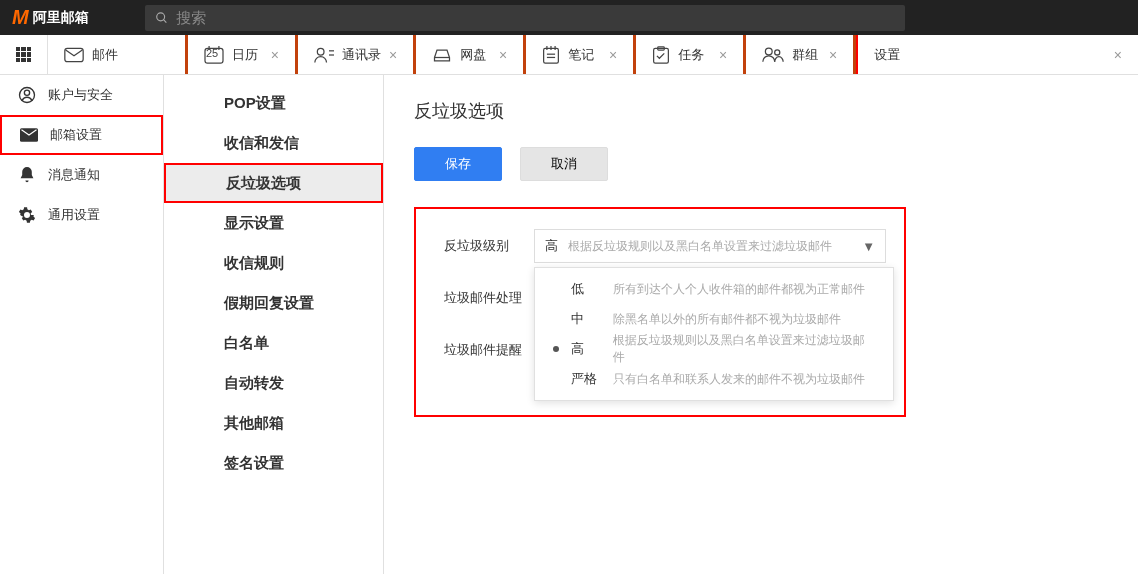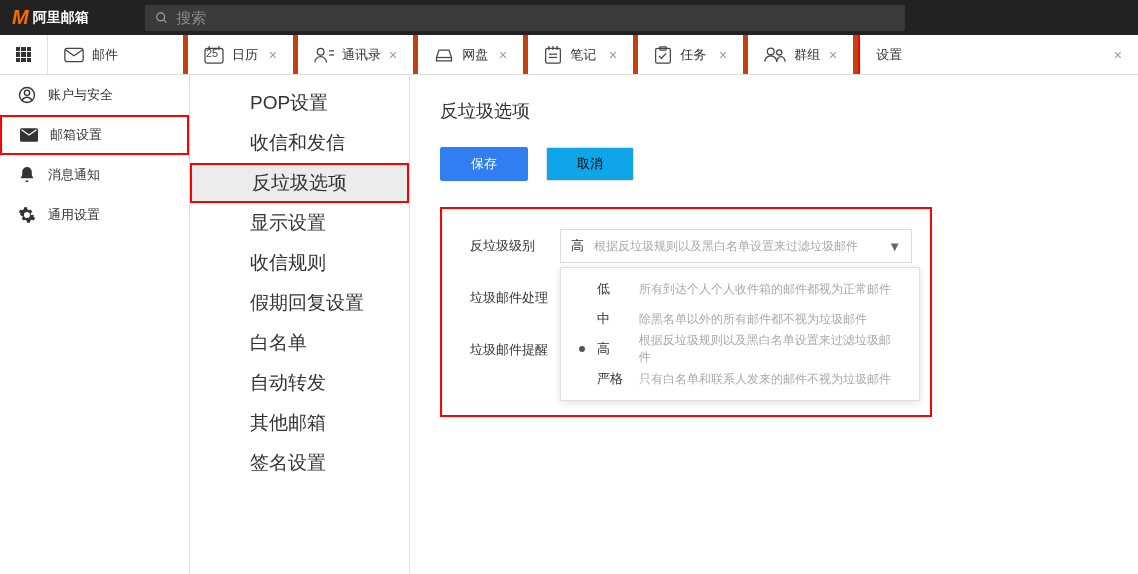--- a/index.html
+++ b/index.html
@@ -11,45 +11,45 @@
     .logo-m { color: #ff6800; font-size: 20px; font-weight: bold; margin-right: 4px; font-style: italic; }
     .search-box { flex: 1; max-width: 760px; background: #3a3a3a; height: 26px; margin-left: 44px; display: flex; align-items: center; padding: 0 10px; border-radius: 2px; }
     .search-box input { background: transparent; border: none; color: #aaa; outline: none; margin-left: 8px; font-size: 15px; width: 100%; }
     .search-box input::placeholder { color: #888; }
     
     
     .tabs-bar { height: 40px; border-bottom: 1px solid #e0e0e0; display: flex; background: #fff; }
     .apps-btn { width: 48px; display: flex; align-items: center; justify-content: center; border-right: 1px solid #e0e0e0; cursor: pointer; }
     .apps-grid { width: 16px; height: 16px; display: grid; grid-template-columns: repeat(3, 1fr); grid-template-rows: repeat(3, 1fr); gap: 1px; }
     .apps-grid span { background: #333; }
-    .tab { display: flex; align-items: center; padding: 0 16px; border-right: 5px solid #c2410c; cursor: pointer; position: relative; gap: 8px; min-width: 110px; }
+    .tab { display: flex; align-items: center; padding: 0 16px; border-right: 3px solid #c2410c; cursor: pointer; position: relative; gap: 8px; min-width: 110px; }
     .tab-mail { min-width: 140px; }
     .tab-close { color: #999; font-size: 14px; cursor: pointer; margin-left: auto; }
     .tab-icon { color: #555; }
     .tab-settings { border: 2px solid red; border-top: none; border-bottom: none; }
     
     
     .main { display: flex; height: calc(100% - 75px); }
     
     
-    .sidebar1 { width: 190px; border-right: 1px solid #e0e0e0; background: #fff; }
+    .sidebar1 { width: 164px; border-right: 1px solid #e0e0e0; background: #fff; }
     .sb1-item { height: 40px; display: flex; align-items: center; padding: 0 18px; gap: 12px; cursor: pointer; font-size: 13px; color: #333; }
     .sb1-item.highlighted { border: 2px solid red; }
     .sb1-icon { width: 18px; height: 18px; display: flex; align-items: center; justify-content: center; }
     
     
     .sidebar2 { width: 220px; border-right: 1px solid #e0e0e0; background: #fff; padding-top: 8px; }
-    .sb2-item { height: 40px; display: flex; align-items: center; padding: 0 24px 0 60px; cursor: pointer; font-size: 19px; color: #333; }
+    .sb2-item { height: 40px; display: flex; align-items: center; padding: 0 24px 0 60px; cursor: pointer; font-size: 15px; color: #333; font-weight: bold; }
     .sb2-item.active { background: #ececec; border: 2px solid red; }
     
     
     .content { flex: 1; padding: 24px 30px; position: relative; }
     .page-title { font-size: 18px; font-weight: normal; color: #333; margin-bottom: 24px; }
     .btn-row { display: flex; gap: 18px; margin-bottom: 26px; }
-    .btn { height: 34px; padding: 0 30px; border-radius: 2px; font-size: 13px; cursor: pointer; border: 1px solid #ddd; background: #0ea5e9; }
+    .btn { height: 34px; padding: 0 30px; border-radius: 2px; font-size: 13px; cursor: pointer; border: 1px solid #ddd; background: #e5e5e5; }
     .btn-primary { background: #307ef2; color: #fff; border-color: #307ef2; }
     
     .form-box { border: 2px solid red; padding: 20px 18px 20px 18px; width: 492px; min-height: 210px; }
     .form-row { display: flex; align-items: center; margin-bottom: 18px; }
     .form-label { width: 100px; text-align: left; font-size: 13px; color: #333; padding-left: 10px; }
     .select-box { position: relative; flex: 1; }
     .select-display { height: 34px; border: 1px solid #ddd; display: flex; align-items: center; padding: 0 10px; cursor: pointer; background: #fff; }
     .select-value { color: #333; margin-right: 10px; font-size: 13px; }
     .select-desc { color: #aaa; font-size: 12px; flex: 1; white-space: nowrap; overflow: hidden; }
     .select-arrow { color: #666; }

